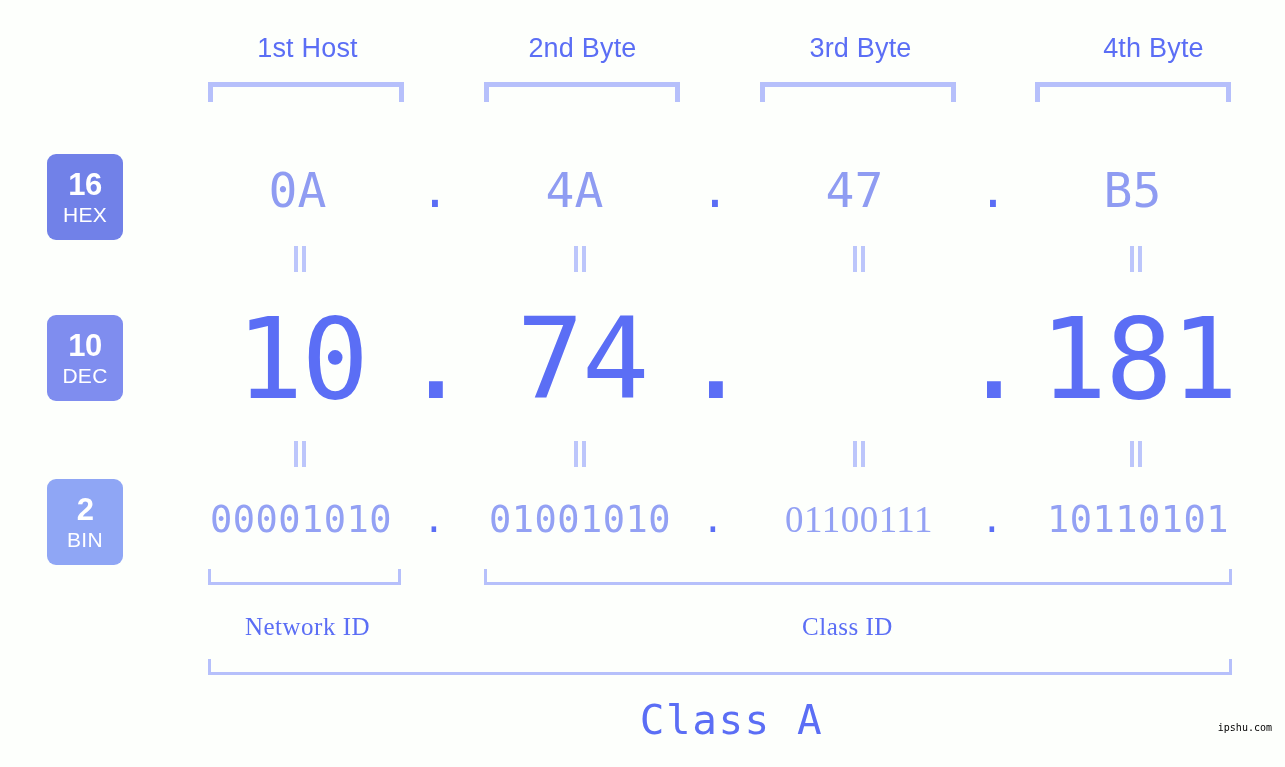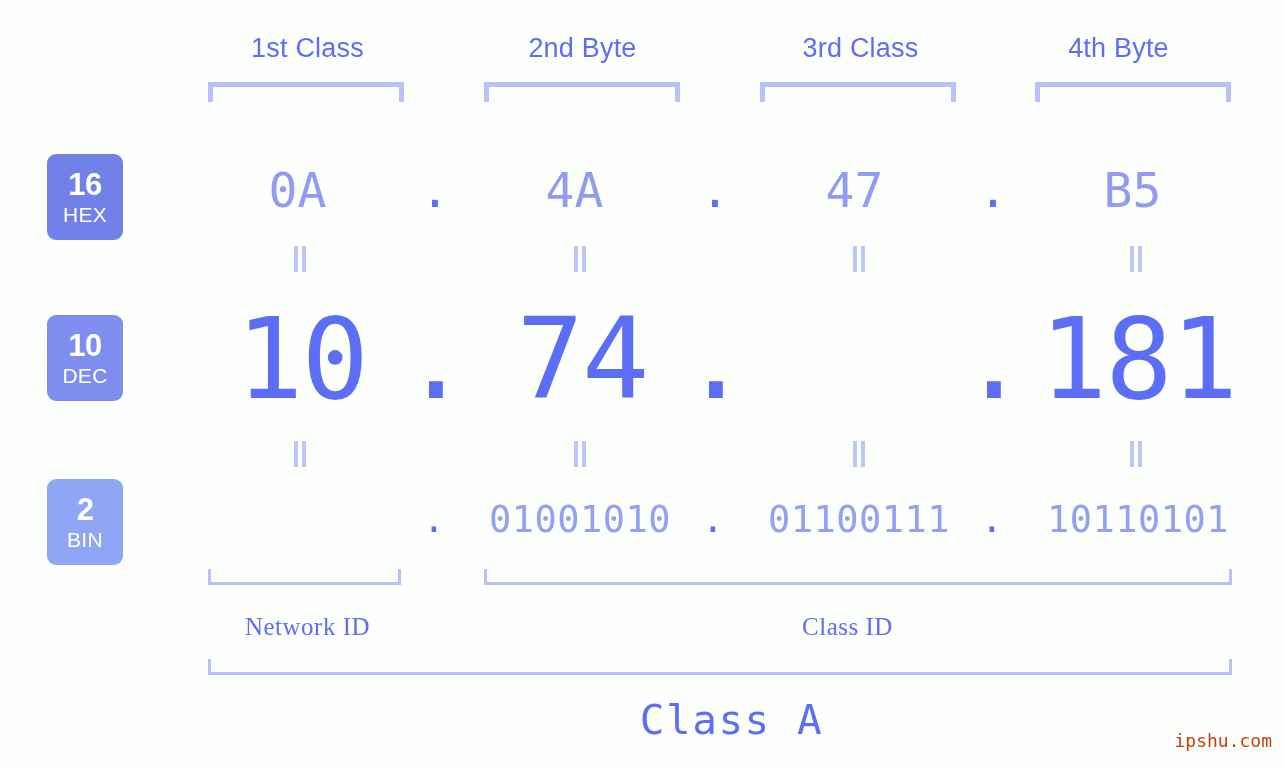--- a/index.html
+++ b/index.html
@@ -168,36 +168,36 @@
     font-size: 41px;
     color: #5b6ef5;
     white-space: nowrap;
     letter-spacing: 1.5px;
   }
 
   
   #watermark {
     position: absolute;
     right: 13px;
-    bottom: 16px;
-    font-family: "DejaVu Sans Mono", monospace;
-    font-size: 18px;
-    color: #c2410c;
+    bottom: 34px;
+    font-family: "DejaVu Sans Mono", monospace;
+    font-size: 10px;
+    color: #000000;
     white-space: nowrap;
   }
 </style>
 </head>
 <body>
 
 <div id="stage">
 
-  <div class="byte-header" style="left:185px;width:245px;">1st Class</div>
+  <div class="byte-header" style="left:185px;width:245px;">1st Host</div>
   <div class="byte-header" style="left:460px;width:245px;">2nd Byte</div>
-  <div class="byte-header" style="left:738px;width:245px;">3rd Class</div>
-  <div class="byte-header" style="left:996px;width:245px;">4th Byte</div>
+  <div class="byte-header" style="left:738px;width:245px;">3rd Byte</div>
+  <div class="byte-header" style="left:1031px;width:245px;">4th Byte</div>
 
   <div class="bracket-top" style="left:208px;top:82px;width:196px;"></div>
   <div class="bracket-top" style="left:484px;top:82px;width:196px;"></div>
   <div class="bracket-top" style="left:760px;top:82px;width:196px;"></div>
   <div class="bracket-top" style="left:1035px;top:82px;width:196px;"></div>
 
   <div class="badge" id="badge-hex">
     <span class="num">16</span>
     <span class="nm">HEX</span>
   </div>
@@ -233,24 +233,25 @@
     <div class="dot-sep" style="left:958px;width:70px;">.</div>
     <div class="cell value" style="left:1018px;width:240px;">181</div>
   </div>
 
   <div class="eqmark" style="left:290px;top:441px;"><i></i><i></i></div>
   <div class="eqmark" style="left:570px;top:441px;"><i></i><i></i></div>
   <div class="eqmark" style="left:849px;top:441px;"><i></i><i></i></div>
   <div class="eqmark" style="left:1126px;top:441px;"><i></i><i></i></div>
 
   <div class="val-row" id="row-bin">
+    <div class="cell value" style="left:185px;width:232px;">00001010</div>
     <div class="dot-sep" style="left:412px;width:44px;">.</div>
     <div class="cell value" style="left:464px;width:232px;">01001010</div>
     <div class="dot-sep" style="left:691px;width:44px;">.</div>
-    <div class="cell value" style="left:743px;width:232px;">01100111</div>
+    <div class="cell value" style="left:743px;width:232px;font-family:Liberation Serif, serif;">01100111</div>
     <div class="dot-sep" style="left:970px;width:44px;">.</div>
     <div class="cell value" style="left:1022px;width:232px;">10110101</div>
   </div>
 
   <div class="bracket-bottom" style="left:208px;top:569px;width:193px;"></div>
   <div class="bracket-bottom" style="left:484px;top:569px;width:748px;"></div>
 
   <div class="id-label" style="left:185px;top:613px;width:245px;">Network ID</div>
   <div class="id-label" style="left:725px;top:613px;width:245px;">Class ID</div>
 

